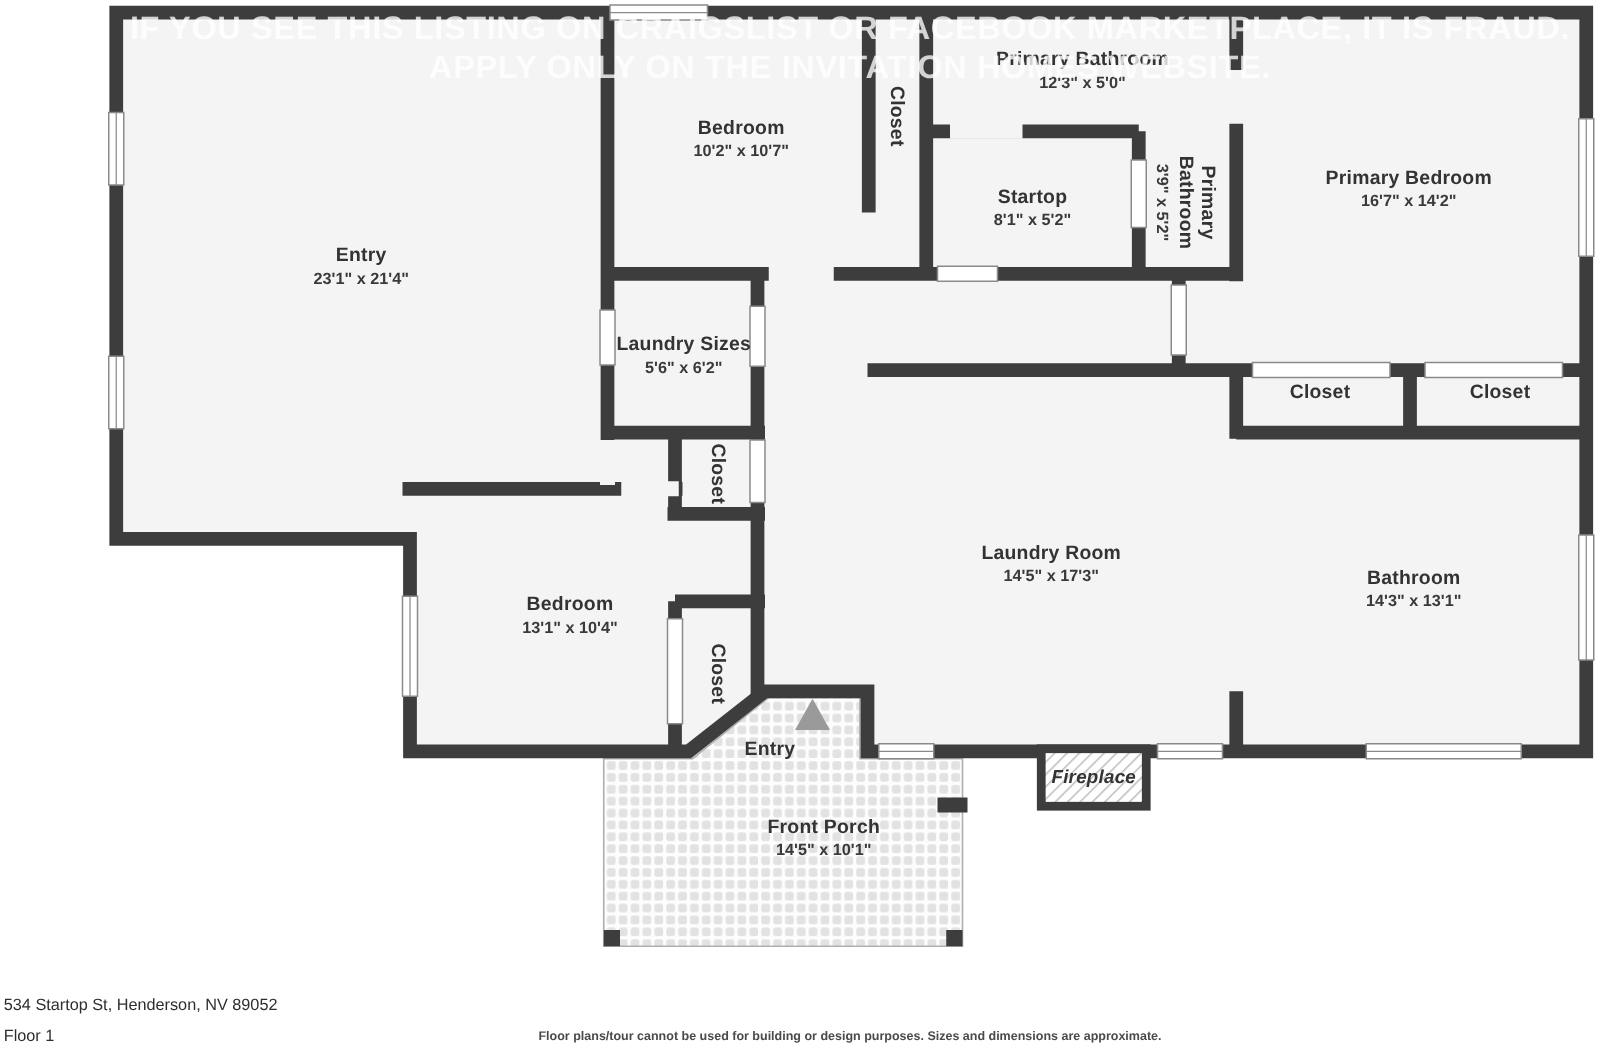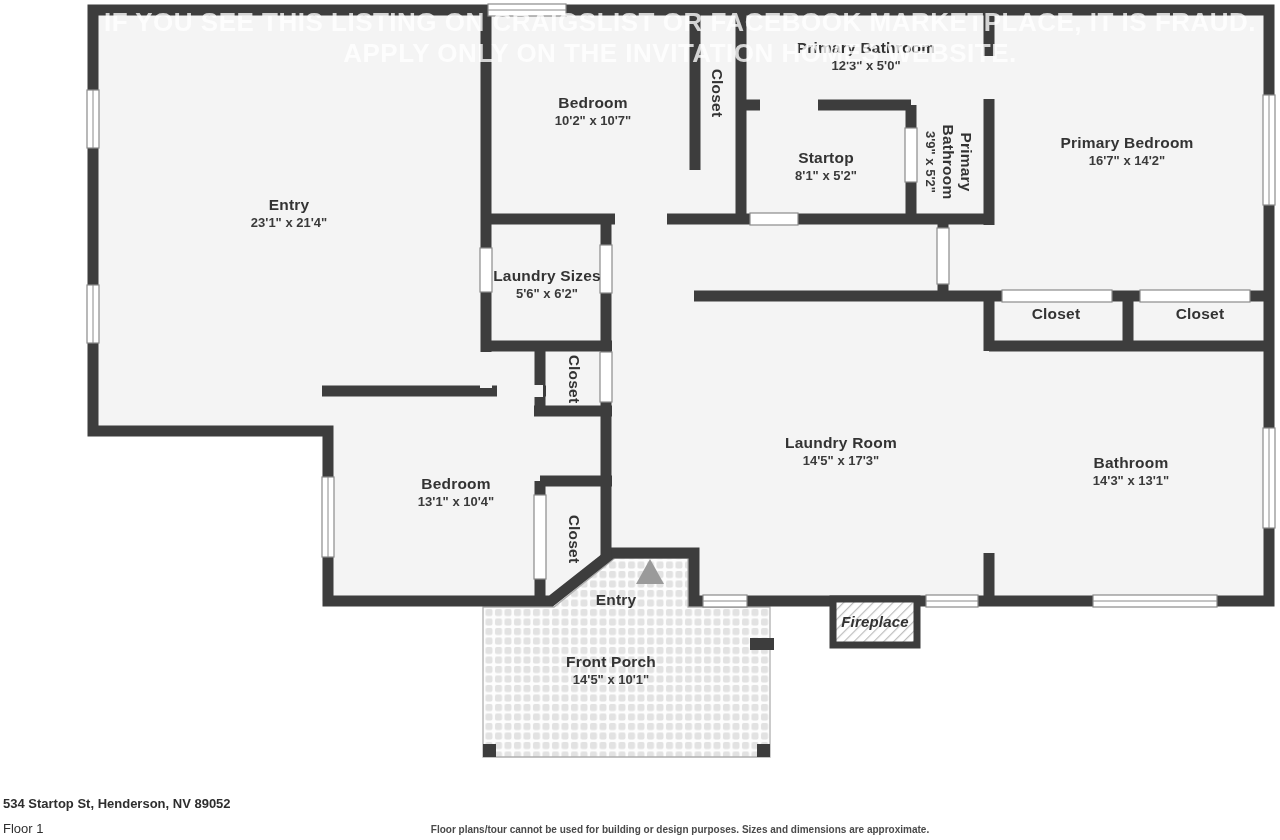--- a/index.html
+++ b/index.html
@@ -20,21 +20,21 @@
   .lbl.small .nm{font-size:15px;font-style:italic;}
   
   .watermark{
     position:absolute;top:9px;left:40px;width:1280px;z-index:9;
     text-align:center;color:rgba(255,255,255,0.78);
     font-weight:700;font-size:26px;letter-spacing:.5px;line-height:1.0;
     pointer-events:none;
   }
   .watermark .w2{margin-top:5px;}
   
-  .footer-address{position:absolute;left:3px;top:796px;font-size:13px;font-weight:700;color:#2e2e2e;}
+  .footer-address{position:absolute;left:3px;top:796px;font-size:13px;font-weight:400;color:#2e2e2e;}
   .footer-floor{position:absolute;left:3px;top:821px;font-size:13px;font-weight:400;color:#2e2e2e;}
   .footer-disclaimer{
     position:absolute;left:40px;top:824px;width:1280px;text-align:center;
     font-size:10px;font-weight:700;color:#4a4a4a;
   }
 </style>
 </head>
 <body>
 
 <div class="stage">
@@ -194,21 +194,21 @@
   </div>
   <div class="lbl vert" style="left:574px;top:539px">
     <div class="nm">Closet</div>
   </div>
   <div class="lbl" style="left:616px;top:600px">
     <div class="nm">Entry</div>
   </div>
   <div class="lbl small" style="left:875px;top:622px">
     <div class="nm">Fireplace</div>
   </div>
-  <div class="lbl" style="left:611px;top:670px">
+  <div class="lbl" style="left:659px;top:670px">
     <div class="nm">Front Porch</div>
     <div class="dm">14'5" x 10'1"</div>
   </div>
 
   <div class="watermark">
     <div class="w1">IF YOU SEE THIS LISTING ON CRAIGSLIST OR FACEBOOK MARKETPLACE, IT IS FRAUD.</div>
     <div class="w2">APPLY ONLY ON THE INVITATION HOMES WEBSITE.</div>
   </div>
 
   <div class="footer-address">534 Startop St, Henderson, NV 89052</div>

